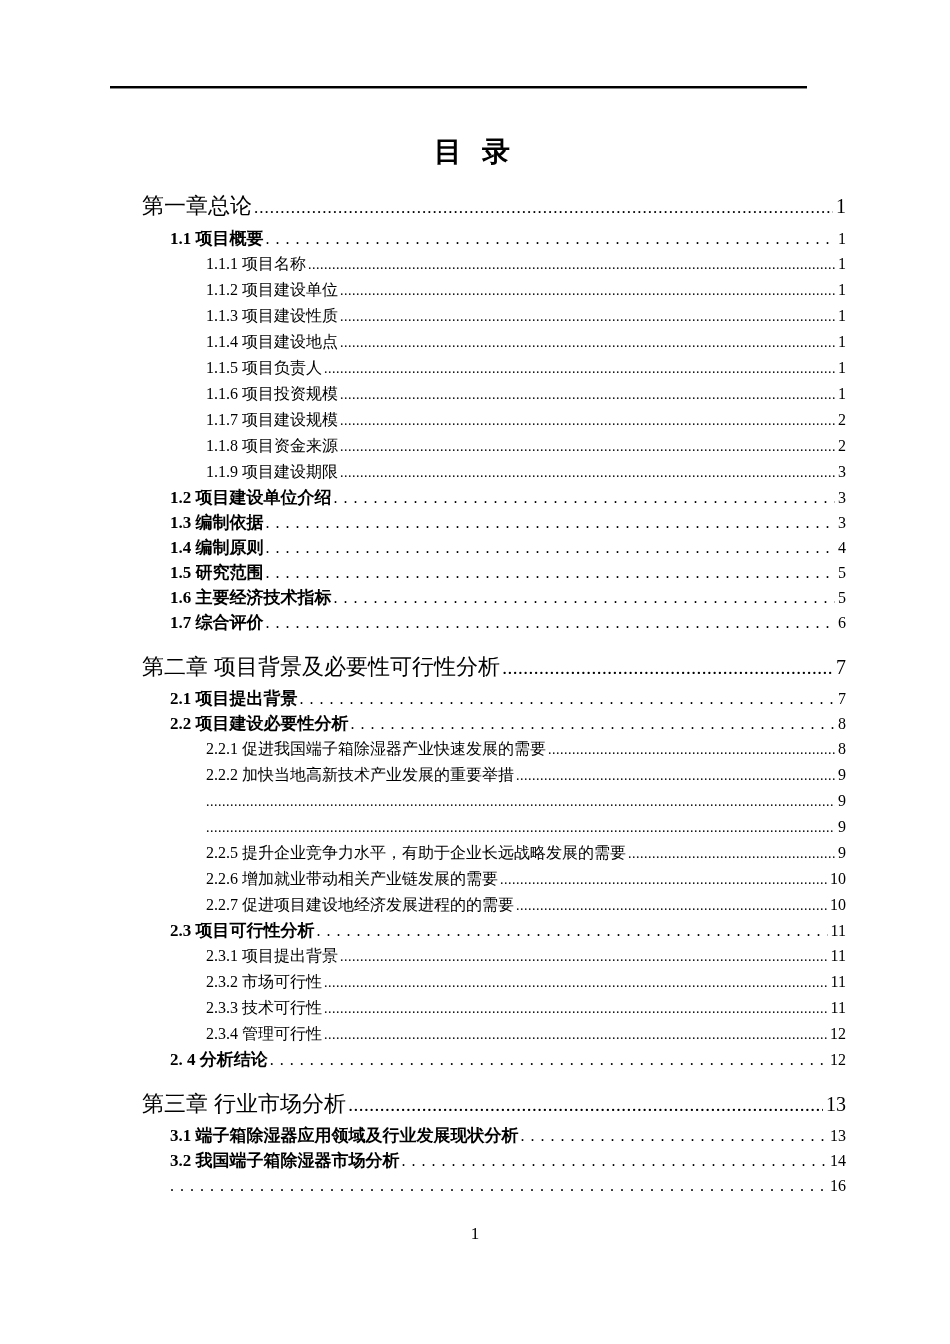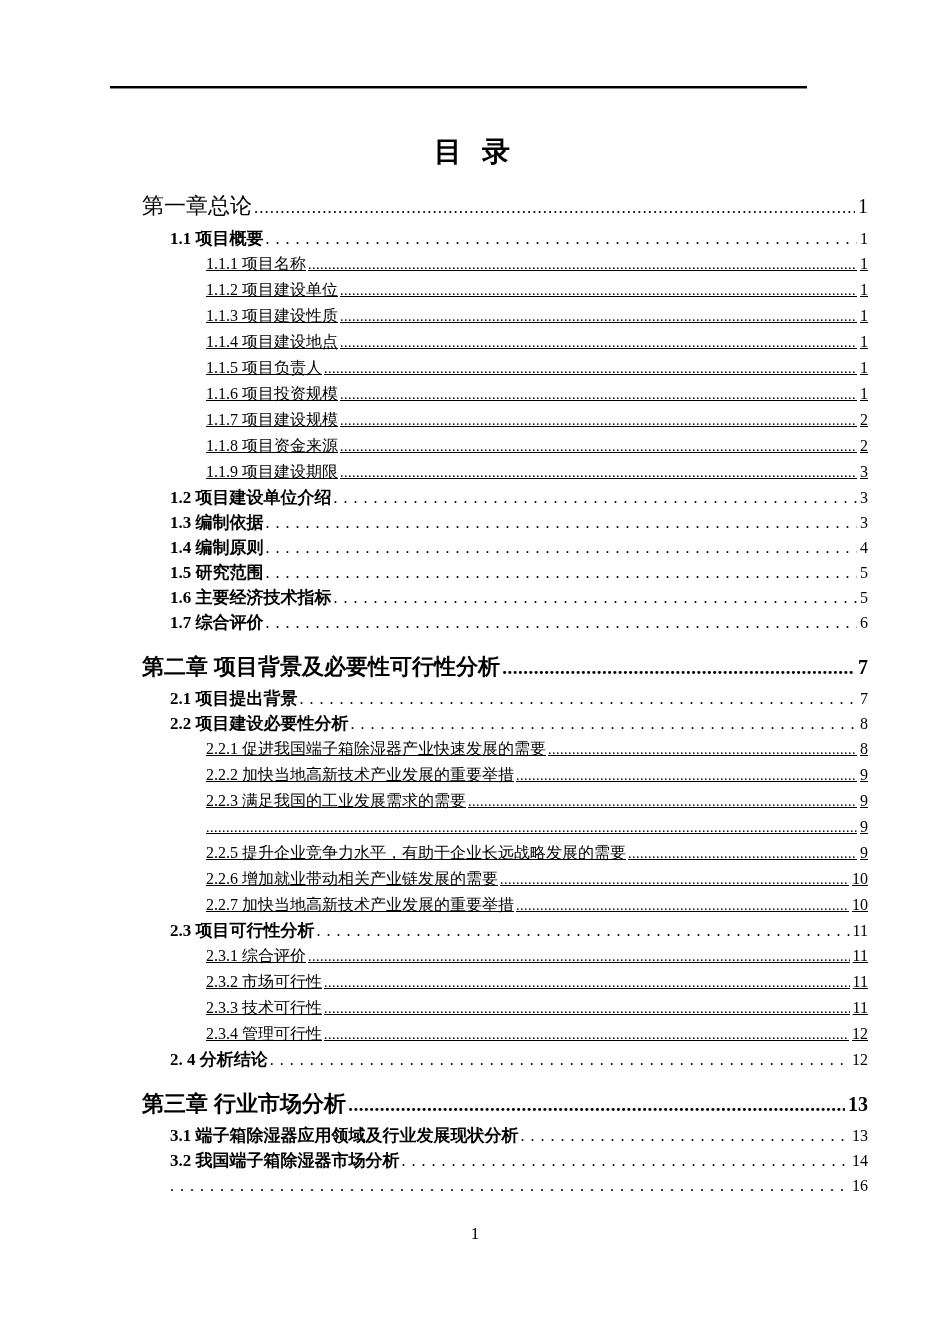--- a/index.html
+++ b/index.html
@@ -35,21 +35,21 @@
     line-height: 32px;
     letter-spacing: 6px;
     color: #000000;
   }
   .toc {
     margin-top: 20px;
   }
   .toc-row {
     display: flex;
     align-items: baseline;
-    padding-right: 82px; 
+    padding-right: 104px; 
   }
   .toc-row .label {
     flex-shrink: 0;
     white-space: nowrap;
     padding-right: 2px;
   }
   .toc-row .leader {
     flex: 1 1 auto;
     overflow: hidden;
     white-space: nowrap;
@@ -70,21 +70,21 @@
     padding-left: 142px;
     font-size: 22px;
     line-height: 36px;
     font-weight: 400;
   }
   .lv1 .label {
     font-family: "Liberation Sans", "DejaVu Sans", sans-serif;
   }
   .lv1 .leader { font-size: 17px; letter-spacing: 1px; }
   .lv1 .page { font-size: 20px; }
-  .lv1.heavy { font-weight: 700; }
+  .lv1.heavy { font-weight: 400; }
   .lv1.heavy .leader { font-size: 19px; letter-spacing: 0.5px; }
 
   
   .lv2 {
     padding-left: 170px;
     font-size: 17px;
     line-height: 25px;
     font-weight: 700;
     align-items: center;
   }
@@ -93,21 +93,20 @@
     content: ". . . . . . . . . . . . . . . . . . . . . . . . . . . . . . . . . . . . . . . . . . . . . . . . . . . . . . . . . . . . . . . . . . . . . . . . . . . . . . . . . . . . . . . . . . . . . . . . ";
   }
   .lv2 .page { font-size: 16px; font-weight: 400; }
 
   
   .lv3 {
     padding-left: 206px;
     font-size: 16px;
     line-height: 25px;
     font-weight: 400;
-    text-decoration: underline;
   }
   .lv3 .leader { font-size: 14px; letter-spacing: 0.5px; }
   .lv3 .page { font-size: 16px; }
 
   .page-footer {
     position: absolute;
     left: 0;
     top: 1224px;
     width: 950px;
     text-align: center;
@@ -226,50 +225,49 @@
         <span class="label">2.2.1 促进我国端子箱除湿器产业快速发展的需要</span>
         <span class="leader"></span>
         <span class="page">8</span>
       </div>
       <div class="toc-row lv3">
         <span class="label">2.2.2 加快当地高新技术产业发展的重要举措</span>
         <span class="leader"></span>
         <span class="page">9</span>
       </div>
       <div class="toc-row lv3">
-        <span class="label">2.2.3 满足我国的工业发展需求的需要</span>
         <span class="leader"></span>
         <span class="page">9</span>
       </div>
       <div class="toc-row lv3">
         <span class="leader"></span>
         <span class="page">9</span>
       </div>
       <div class="toc-row lv3">
         <span class="label">2.2.5 提升企业竞争力水平，有助于企业长远战略发展的需要</span>
         <span class="leader"></span>
         <span class="page">9</span>
       </div>
       <div class="toc-row lv3">
         <span class="label">2.2.6 增加就业带动相关产业链发展的需要</span>
         <span class="leader"></span>
         <span class="page">10</span>
       </div>
       <div class="toc-row lv3">
-        <span class="label">2.2.7 加快当地高新技术产业发展的重要举措</span>
+        <span class="label">2.2.7 促进项目建设地经济发展进程的的需要</span>
         <span class="leader"></span>
         <span class="page">10</span>
       </div>
       <div class="toc-row lv2">
         <span class="label">2.3 项目可行性分析</span>
         <span class="leader"></span>
         <span class="page">11</span>
       </div>
       <div class="toc-row lv3">
-        <span class="label">2.3.1 综合评价</span>
+        <span class="label">2.3.1 项目提出背景</span>
         <span class="leader"></span>
         <span class="page">11</span>
       </div>
       <div class="toc-row lv3">
         <span class="label">2.3.2 市场可行性</span>
         <span class="leader"></span>
         <span class="page">11</span>
       </div>
       <div class="toc-row lv3">
         <span class="label">2.3.3 技术可行性</span>

